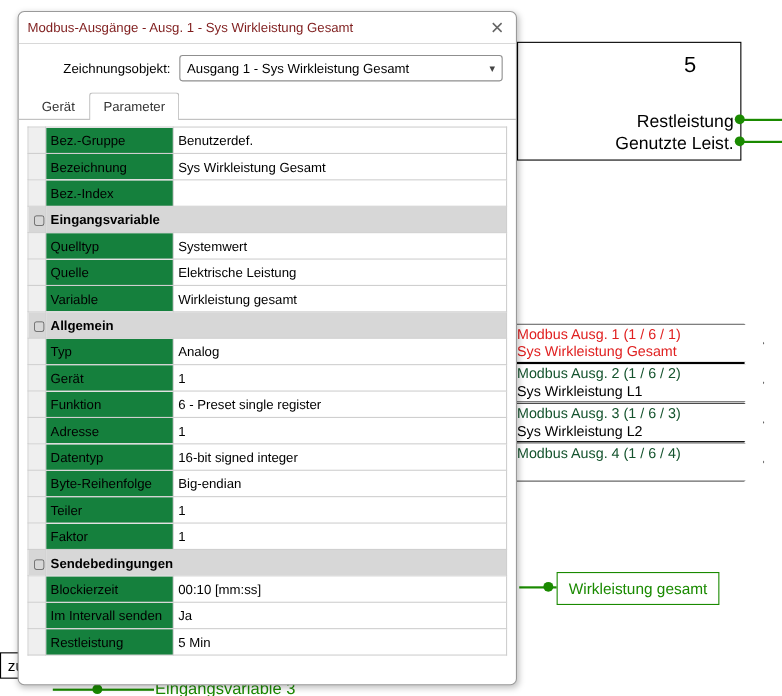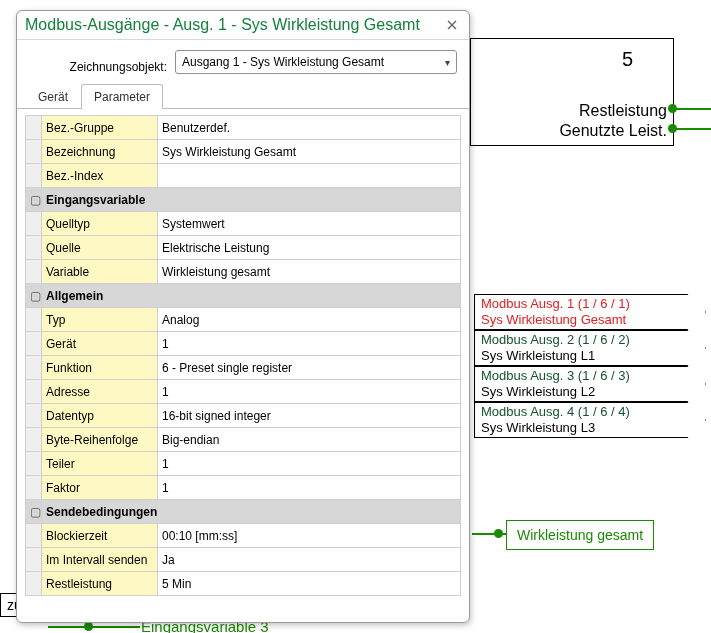--- a/index.html
+++ b/index.html
@@ -5,48 +5,48 @@
   html,body{margin:0;padding:0;font-family:"Segoe UI",Tahoma,Arial,sans-serif;font-size:12px;color:#000;background:#fff;width:711px;height:633px;overflow:hidden;position:relative}
   
   .bg{position:absolute;inset:0;}
   .bg .node-box{position:absolute;border:1px solid #000;background:#fff}
   .bg-title{position:absolute;left:175px;top:18px;font-size:10px}
   .restleistung,.genutzte{position:absolute;right:44px;font-size:16px;text-align:right}
   .restleistung{top:102px}.genutzte{top:122px}
   .big5{position:absolute;right:78px;top:48px;font-size:20px}
   .line{position:absolute;background:#1a8a00;height:2px}
   .dot{position:absolute;width:9px;height:9px;border-radius:50%;background:#1a8a00}
-  .modbus-out{position:absolute;left:474px;width:230px;height:34px;border:1px solid #000;background:#fff;clip-path:polygon(0 0,92% 0,100% 50%,92% 100%,0 100%)}
+  .modbus-out{position:absolute;left:463px;width:230px;height:34px;border:1px solid #000;background:#fff;clip-path:polygon(0 0,92% 0,100% 50%,92% 100%,0 100%)}
   .modbus-out .l1{padding:1px 6px;font-size:13px}
   .modbus-out .l2{padding:0 6px;font-size:13px}
   .mo1 .l1,.mo1 .l2{color:#e02020}
   .mo2 .l1,.mo3 .l1,.mo4 .l1{color:#14532d}
   .wirk-box{position:absolute;left:506px;top:520px;border:1px solid #1a8a00;color:#1a8a00;font-size:14px;padding:6px 10px}
   .zug{position:absolute;left:0;top:593px;font-size:14px;color:#000;border:1px solid #000;padding:3px 6px}
   .ev2,.ev3{position:absolute;left:141px;font-size:15px;color:#1a8a00}
   .ev2{top:596px}.ev3{top:618px}
   .ev-dot{position:absolute;left:84px;width:9px;height:9px;background:#1a8a00;border-radius:50%}
   
   .modal{position:absolute;left:16px;top:10px;width:452px;background:#fff;border:1px solid #9a9a9a;border-radius:6px;box-shadow:1px 2px 6px rgba(0,0,0,.25);}
   .titlebar{display:flex;align-items:center;justify-content:space-between;height:28px;padding:0 8px;border-bottom:1px solid #d8d8d8;border-radius:6px 6px 0 0}
-  .titlebar .t{font-size:16px;color:#15803d}
+  .titlebar .t{font-size:12px;color:#7f1d1d}
   .titlebar .x{width:18px;height:18px;display:flex;align-items:center;justify-content:center;color:#666;border-radius:3px}
-  .row-label{display:flex;align-items:flex-end;padding:10px 12px 8px 24px}
+  .row-label{display:flex;align-items:center;padding:10px 12px 8px 12px}
   .row-label label{width:126px;text-align:right;padding-right:8px}
   .combo{flex:1;display:flex;align-items:center;justify-content:space-between;border:1px solid #8f8f8f;border-radius:3px;height:22px;padding:0 6px;background:#fff}
   .combo .chev{font-size:10px;color:#444}
   .tabs{display:flex;border-bottom:1px solid #bcbcbc;padding:0 8px;margin-top:2px}
   .tab{padding:5px 12px;border:1px solid transparent;border-bottom:none;margin-bottom:-1px;color:#333;border-radius:3px 3px 0 0}
   .tab.active{border-color:#bcbcbc;background:#fff}
   .grid-wrap{padding:6px 8px 4px 8px}
   table.props{width:100%;border-collapse:collapse;table-layout:fixed;border:1px solid #bfbfbf}
   table.props td{border:1px solid #cfcfcf;padding:3px 4px;font-size:12px;height:17px;vertical-align:middle;overflow:hidden;white-space:nowrap}
   col.cexp{width:16px}col.ckey{width:116px}
   td.exp{background:#efefef;text-align:center;color:#555;font-size:10px;border-right:none}
-  td.key{background:#fef9c3;border-left:none}
+  td.key{background:#15803d;border-left:none}
   tr.group td.key{background:#d7d7d7;font-weight:600}
   tr.group td.exp{background:#d7d7d7}
   .buttons{display:flex;justify-content:flex-end;gap:8px;padding:10px 10px 12px 10px}
 </style>
 </head>
 <body>
 
 <div class="bg">
   <div class="bg-title">THeizstab 1</div>
   <div class="node-box" style="left:470px;top:38px;width:202px;height:106px"></div>
@@ -65,21 +65,20 @@
   <div class="modbus-out mo2" style="top:330px">
     <div class="l1">Modbus   Ausg. 2 (1 / 6 / 2)</div>
     <div class="l2">Sys Wirkleistung L1</div>
   </div>
   <div class="modbus-out mo3" style="top:366px">
     <div class="l1">Modbus   Ausg. 3 (1 / 6 / 3)</div>
     <div class="l2">Sys Wirkleistung L2</div>
   </div>
   <div class="modbus-out mo4" style="top:402px">
     <div class="l1">Modbus   Ausg. 4 (1 / 6 / 4)</div>
-    <div class="l2">Sys Wirkleistung L3</div>
   </div>
 
   <div class="line" style="left:472px;top:533px;width:34px"></div>
   <div class="dot" style="left:494px;top:529px"></div>
   <div class="wirk-box">Wirkleistung gesamt</div>
 
   <div class="zug">zug</div>
   <div class="ev-dot" style="top:600px"></div>
   <div class="line" style="left:48px;top:604px;width:92px"></div>
   <div class="ev2">Eingangsvariable 2</div>

